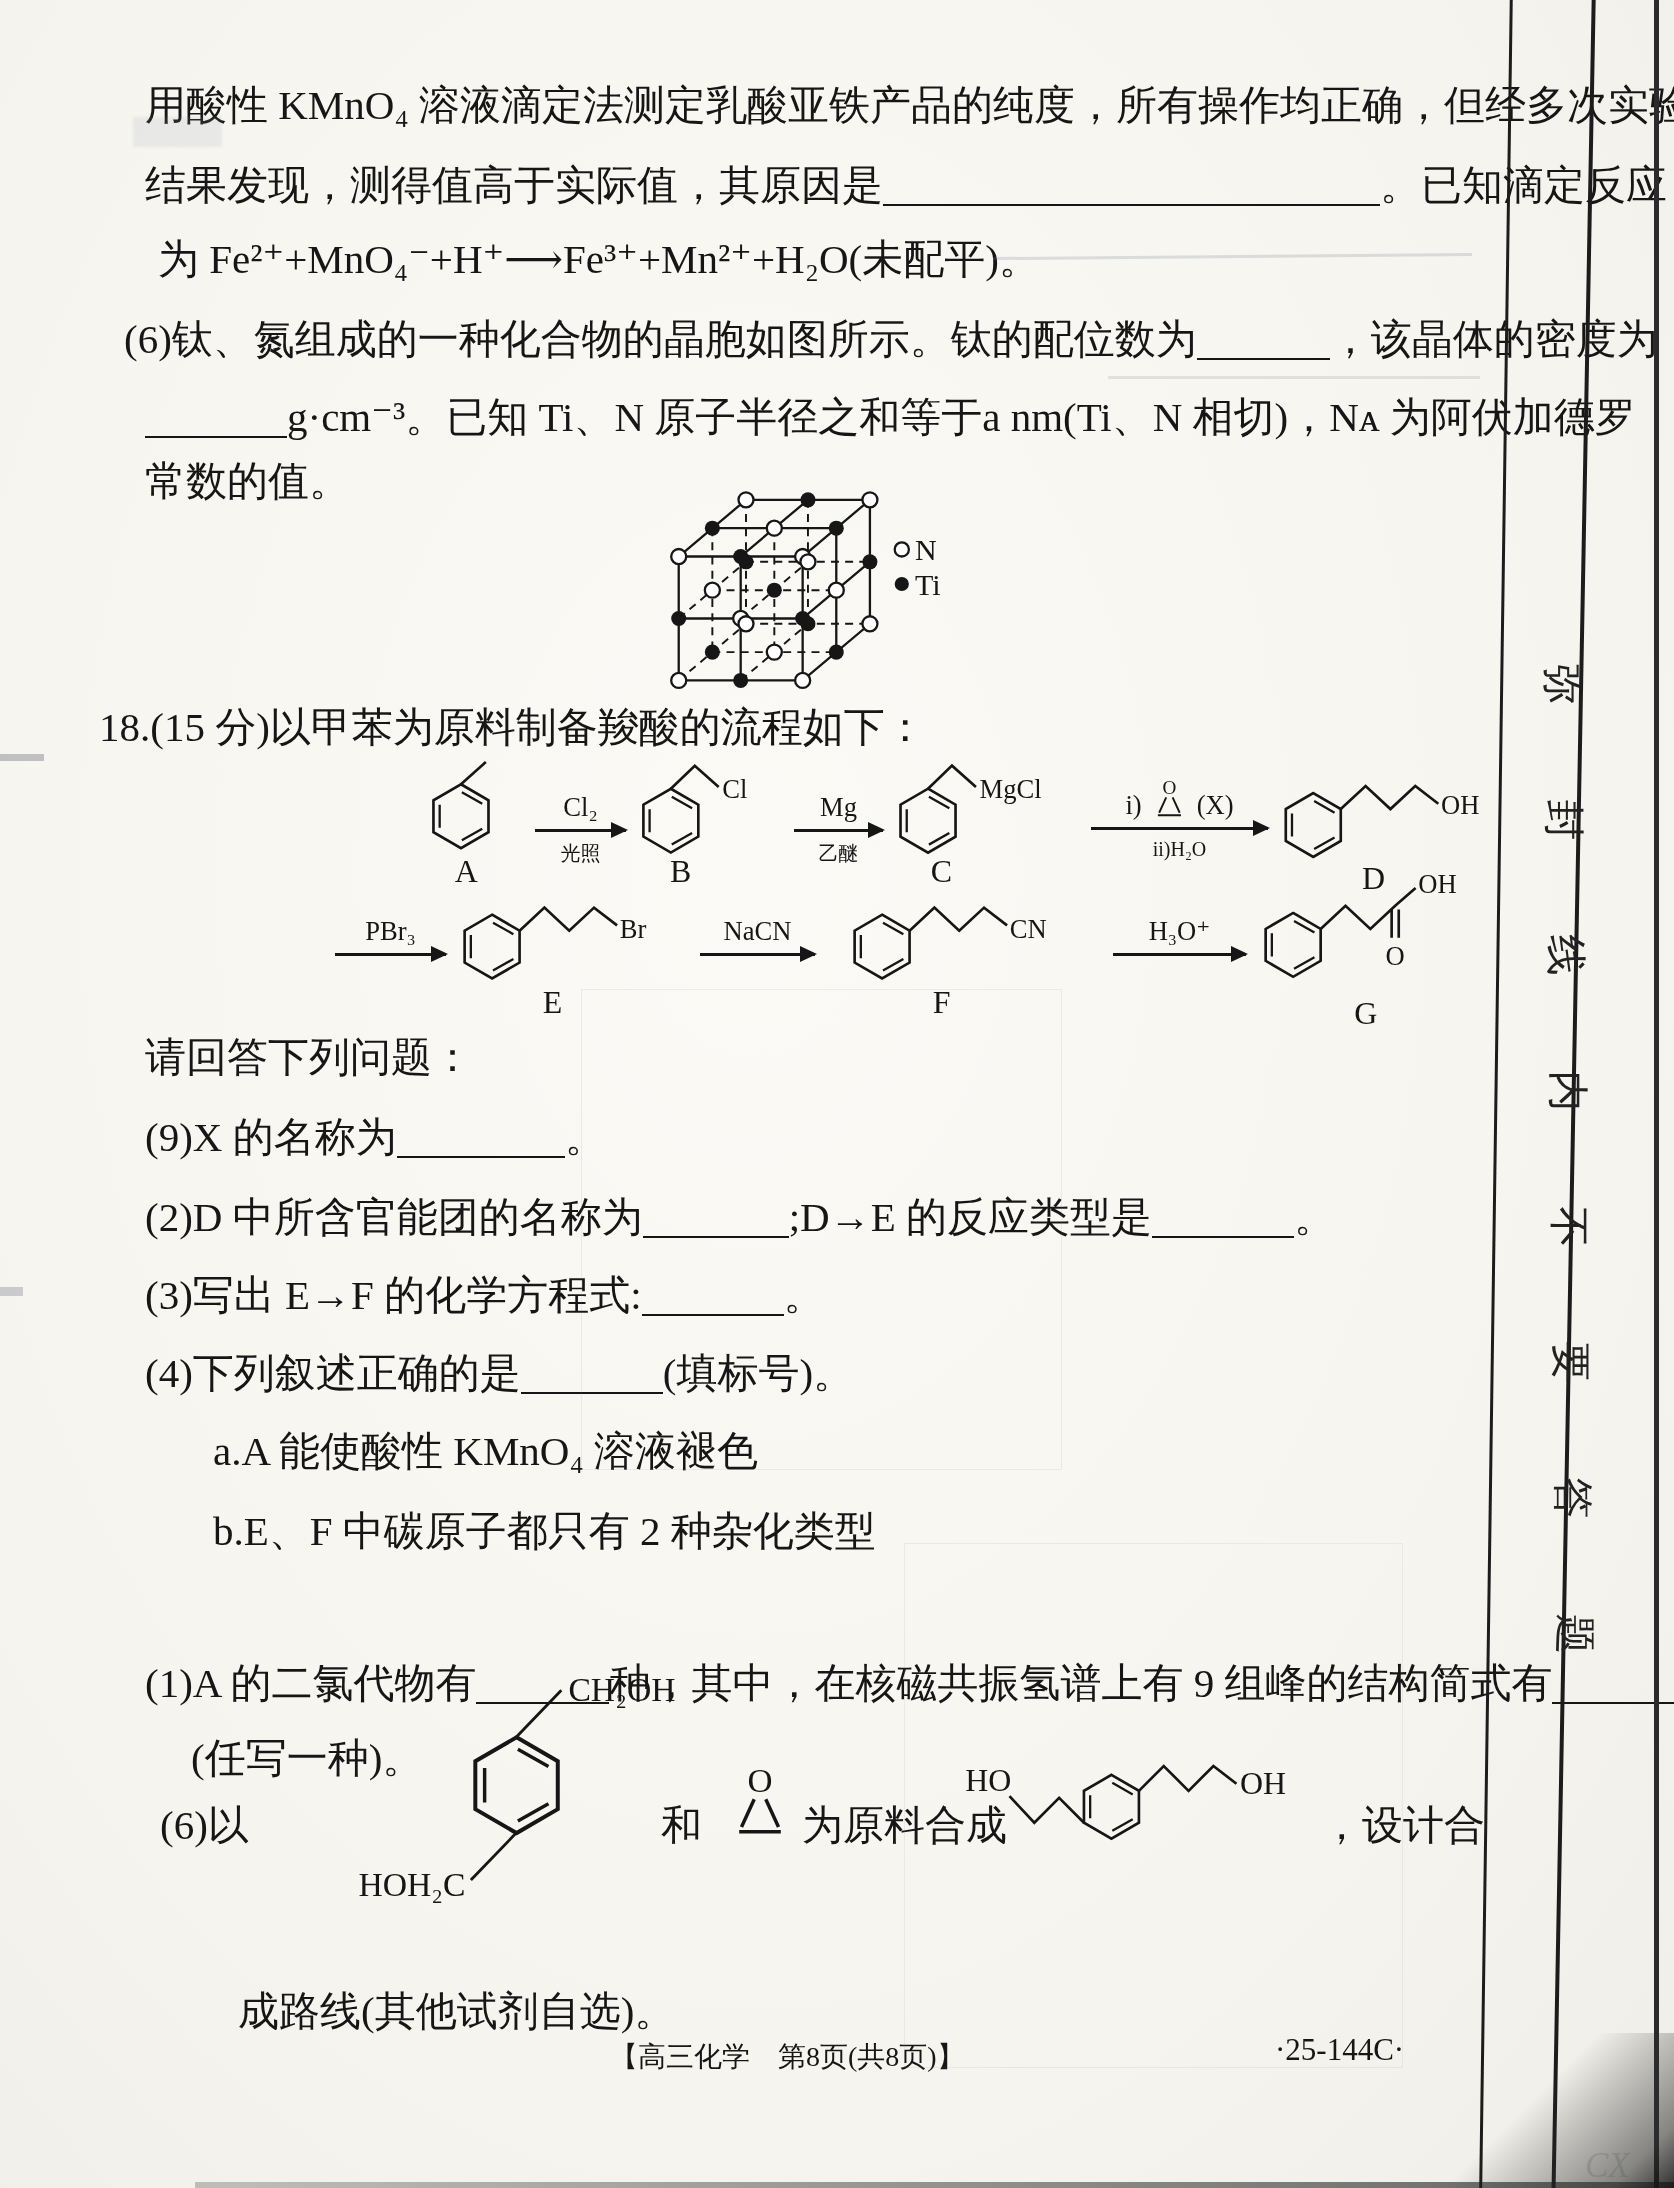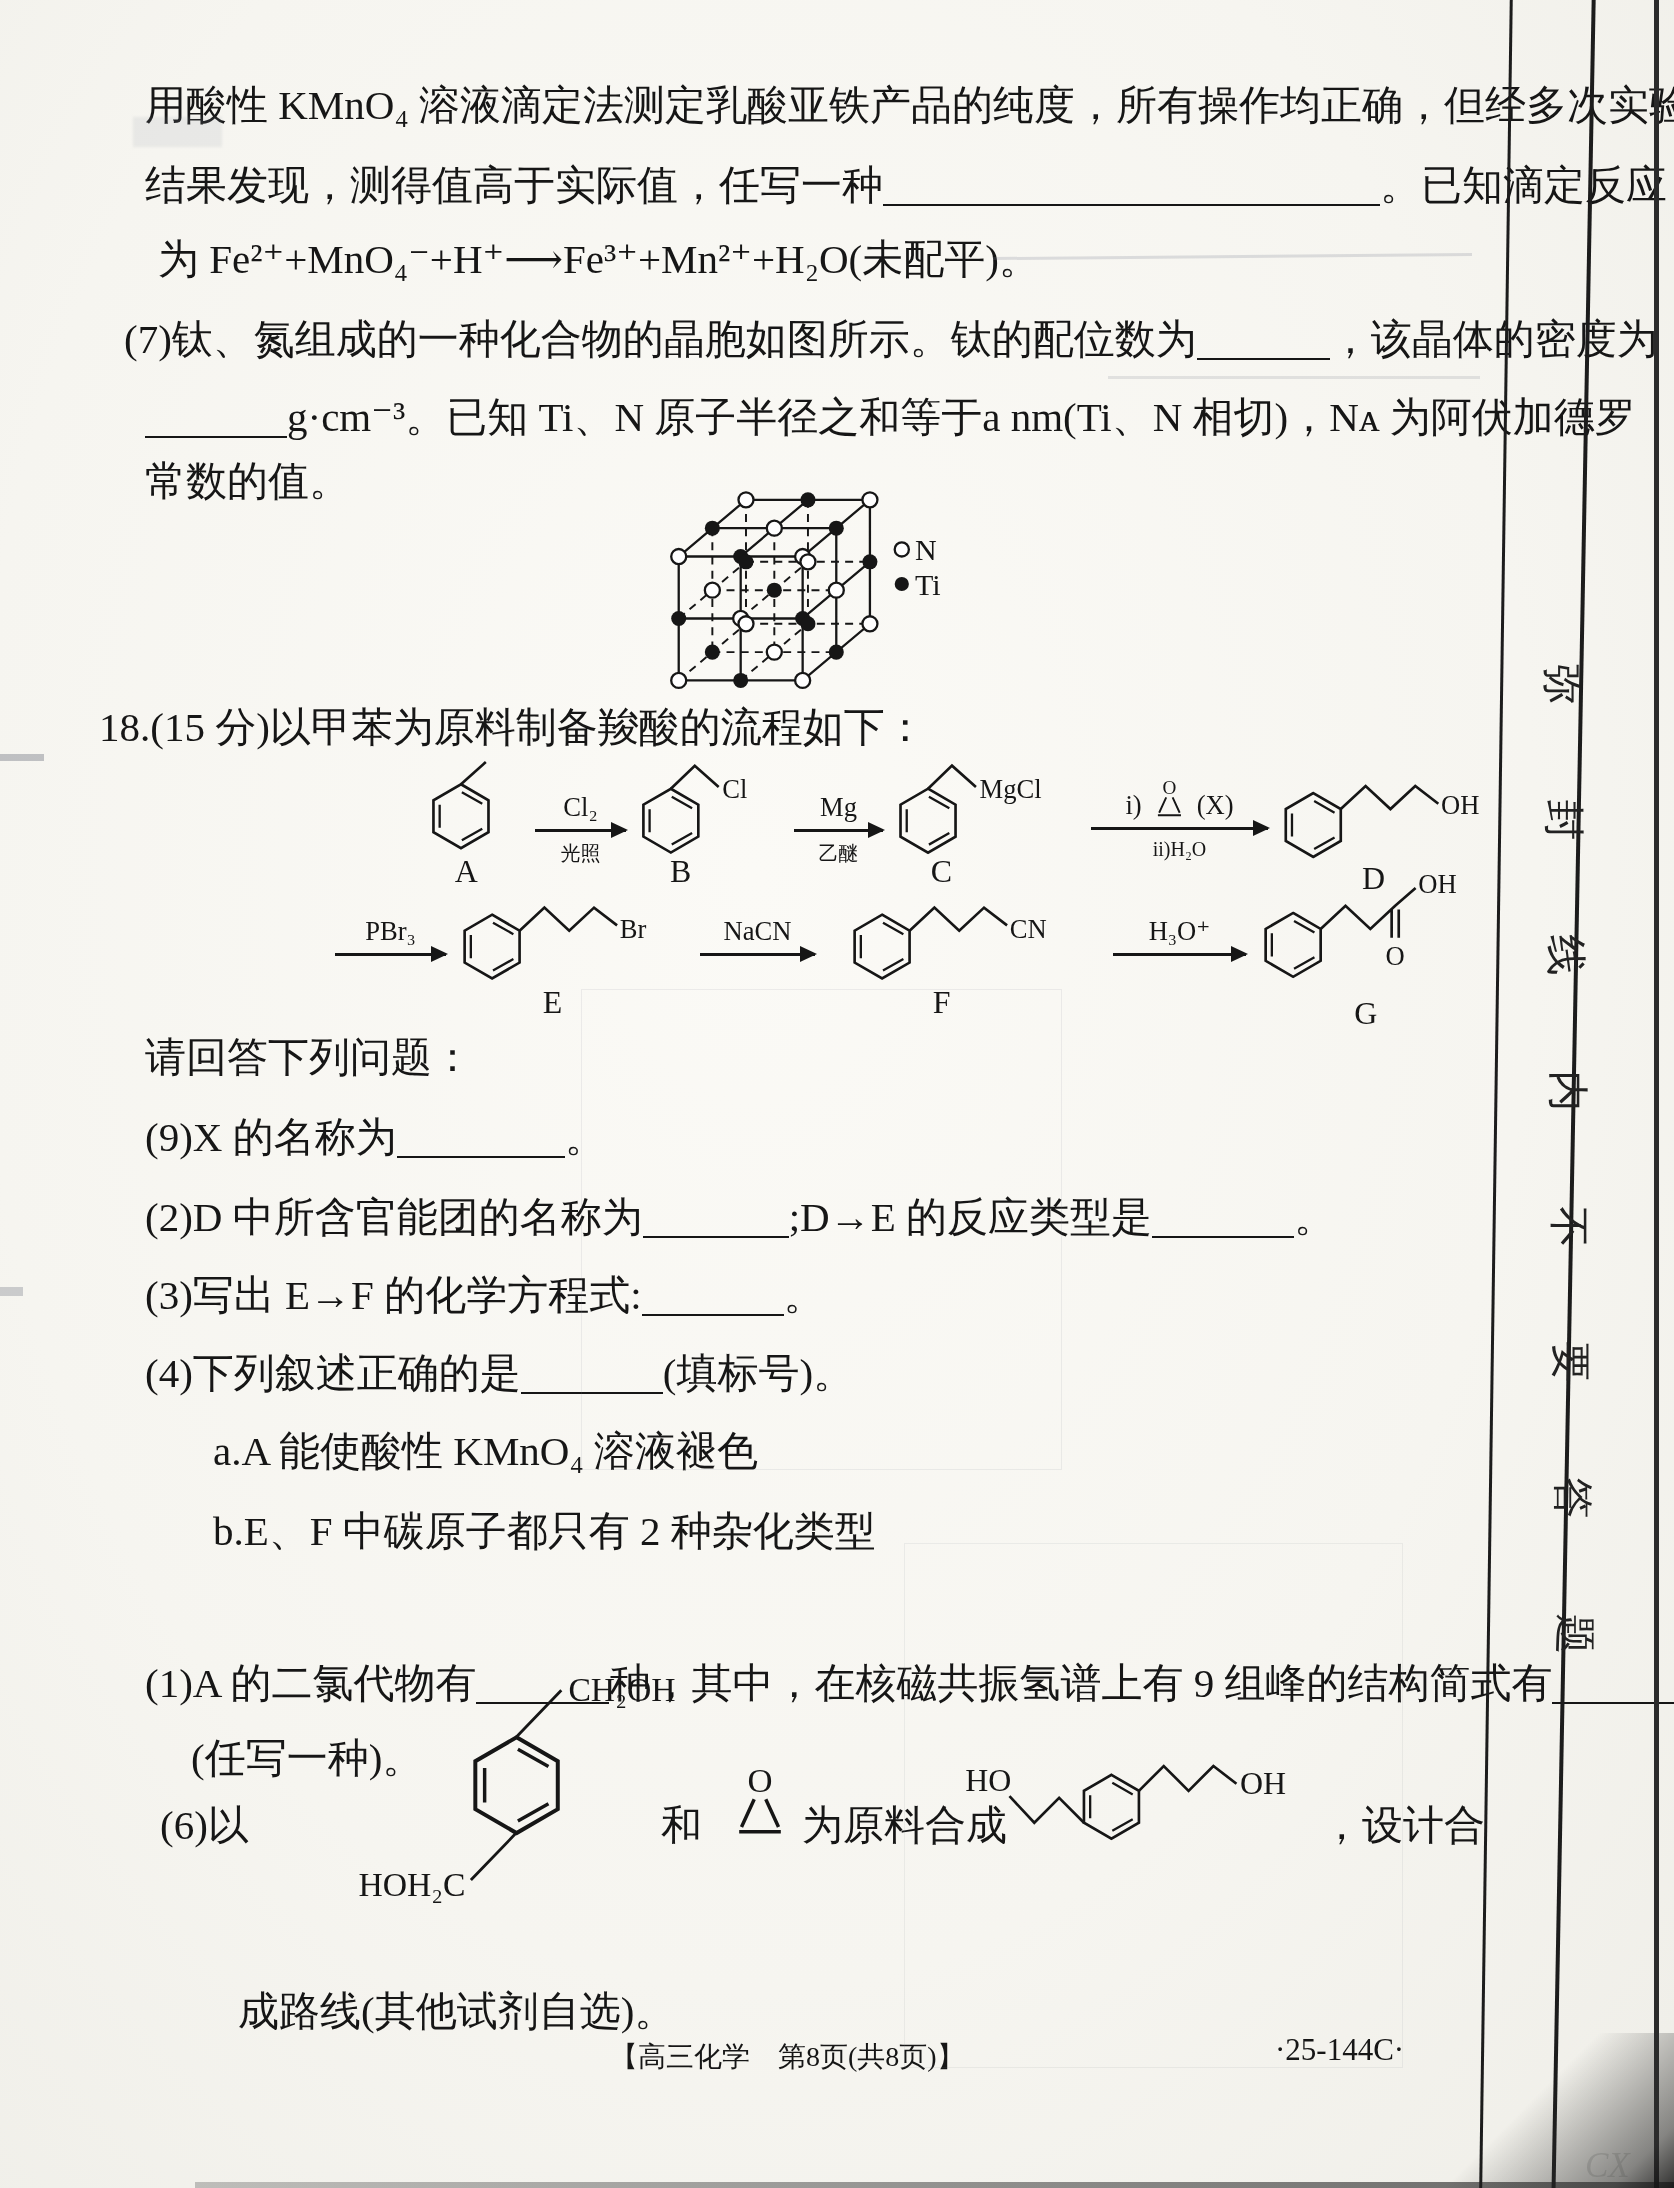--- a/index.html
+++ b/index.html
@@ -41,26 +41,26 @@
       </symbol>
       <symbol id="epox" viewBox="0 0 64 70">
         <text x="32" y="28" text-anchor="middle" font-size="30">O</text>
         <path d="M14,62 50,62 M16,58 27,34 M48,58 37,34" fill="none" stroke="#161616" stroke-width="3"></path>
       </symbol>
     </defs>
   </svg>
 
   <div class="t" style="left:145px;top:78px">用酸性 KMnO₄ 溶液滴定法测定乳酸亚铁产品的纯度，所有操作均正确，但经多次实验</div>
   <div class="t" style="left:145px;top:158px">
-    <span>结果发现，测得值高于实际值，任写一种</span><span class="blank" style="width:497px"></span><span>。已知滴定反应</span>
+    <span>结果发现，测得值高于实际值，其原因是</span><span class="blank" style="width:497px"></span><span>。已知滴定反应</span>
   </div>
   <div class="t" style="left:158px;top:232px">为 Fe²⁺+MnO₄⁻+H⁺⟶Fe³⁺+Mn²⁺+H₂O(未配平)。</div>
 
   <div class="t" style="left:124px;top:312px">
-    <span>(7)钛、氮组成的一种化合物的晶胞如图所示。钛的配位数为</span><span class="blank" style="width:133px"></span><span>，该晶体的密度为</span>
+    <span>(6)钛、氮组成的一种化合物的晶胞如图所示。钛的配位数为</span><span class="blank" style="width:133px"></span><span>，该晶体的密度为</span>
   </div>
   <div class="t" style="left:145px;top:390px">
     <span class="blank" style="width:142px"></span><span>g·cm⁻³。已知 Ti、N 原子半径之和等于a nm(Ti、N 相切)，Nᴀ 为阿伏加德罗</span>
   </div>
   <div class="t" style="left:145px;top:454px">常数的值。</div>
 
   <svg class="mol" style="left:634px;top:468px" width="355" height="239" viewBox="0 0 400 270">
     <path d="M50,100 H190 V240 H50 Z M50,100 L126,36 H266 L190,100 M266,36 V176 L190,240 M120,100 V240 M50,170 H190 M120,100 L196,36 M88,68 H228 M228,68 V208 M190,170 L266,106" fill="none" stroke="#161616" stroke-width="2.6"></path>
     <path d="M126,36 V176 M126,176 H266 M50,240 L126,176 M196,36 V176 M126,106 H266 M120,240 L196,176 M88,208 H228 M50,170 L126,106 M88,68 V208 M88,138 H228 M158,68 V208 M120,170 L196,106" fill="none" stroke="#161616" stroke-width="2.2" stroke-dasharray="9 7"></path>
 

